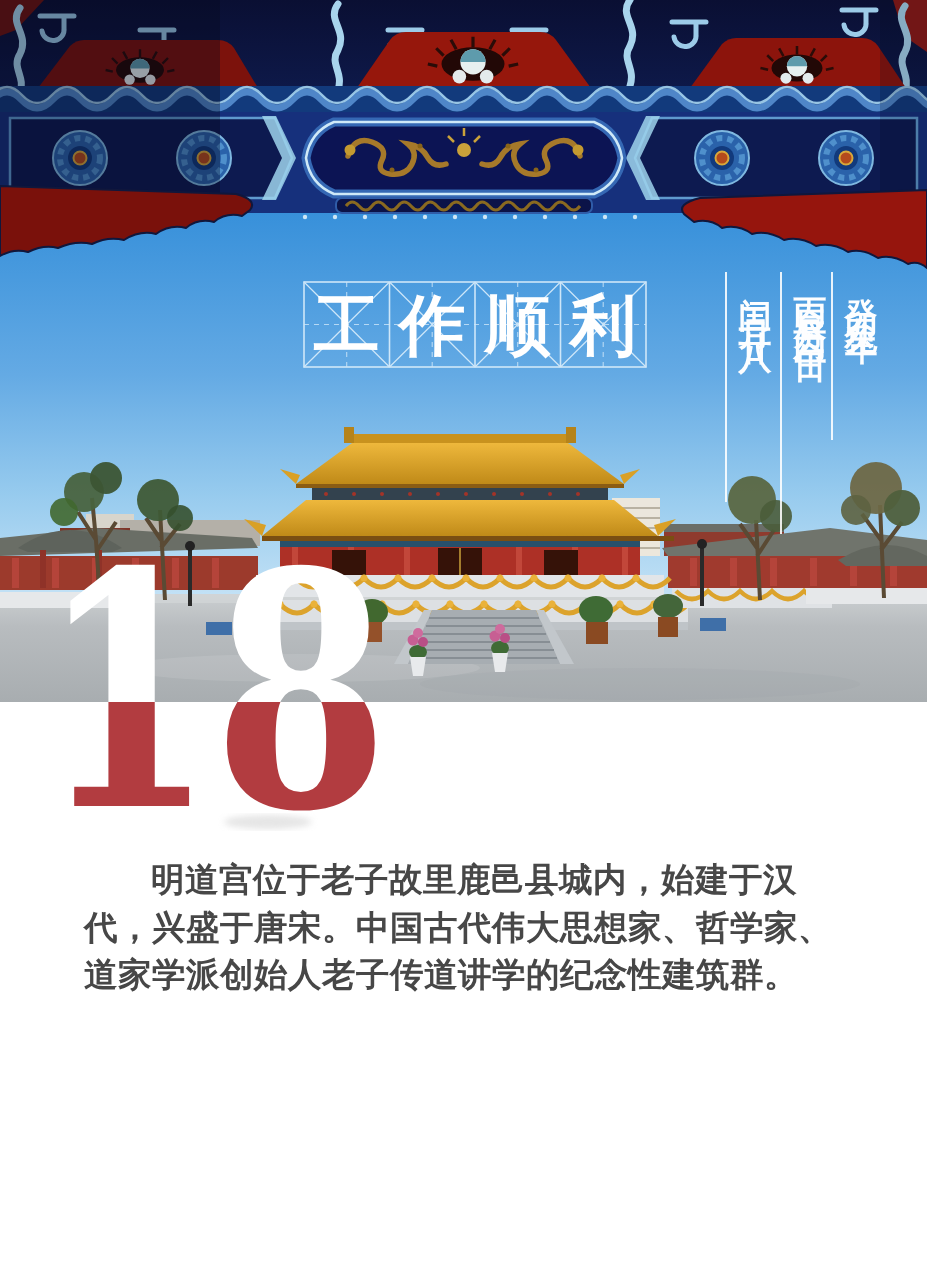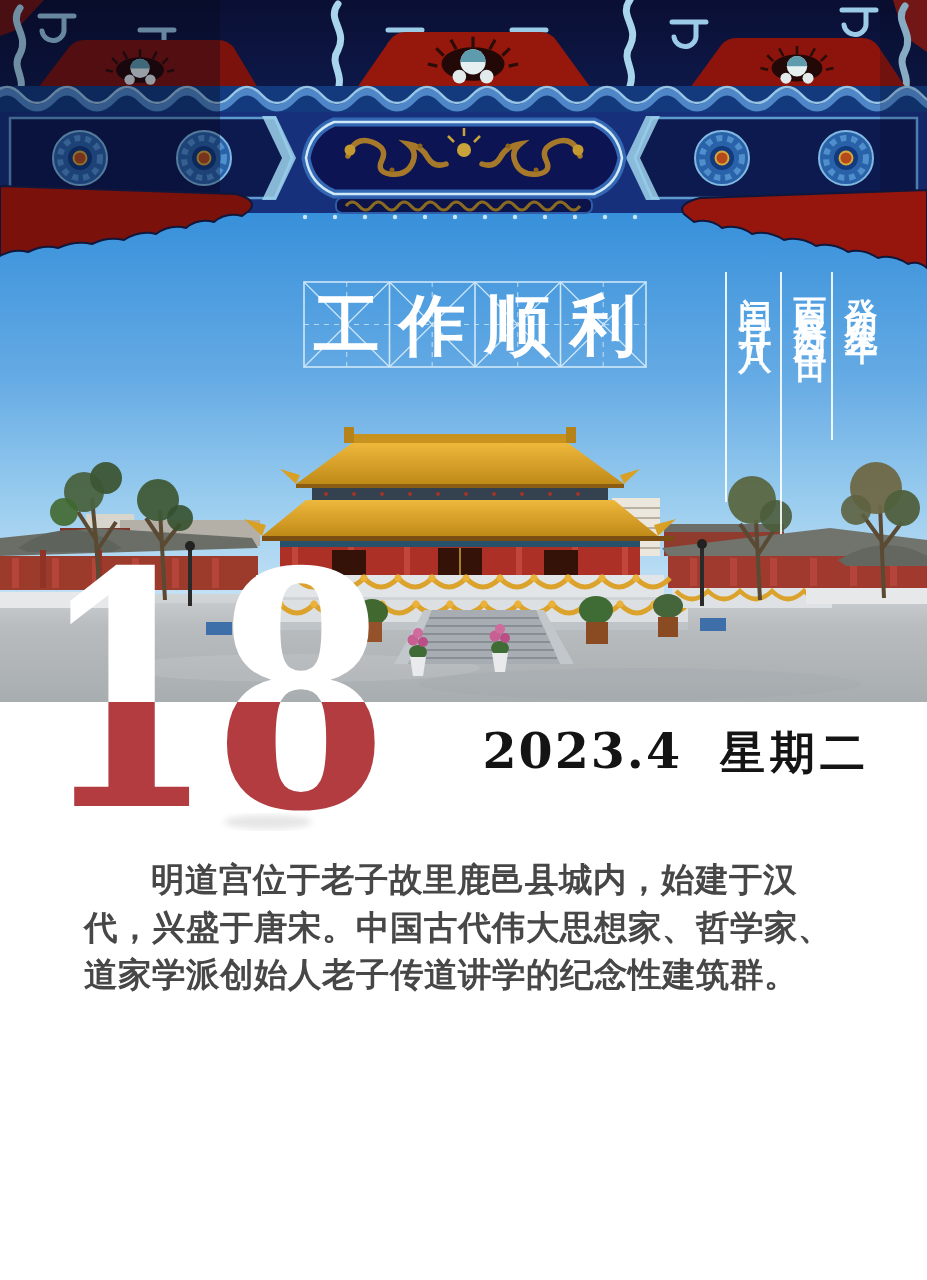--- a/index.html
+++ b/index.html
@@ -405,20 +405,16 @@
     </defs>
     <g clip-path="url(#clipTop)">
       <text transform="translate(214,806) scale(0.77,1)" text-anchor="middle" font-size="325" fill="#ffffff">18</text>
     </g>
     <g clip-path="url(#clipBottom)">
       <ellipse cx="268" cy="822" rx="44" ry="7" fill="#cccccc" opacity="0.5" filter="url(#soft)"></ellipse>
       <text transform="translate(214,806) scale(0.77,1)" text-anchor="middle" font-size="325" fill="#b23c40">18</text>
     </g>
   </svg>
 
-  <div class="date-row">
-    <span class="date-num">2023.4</span>
-    <span class="date-week">星期二</span>
-  </div>
 
   <p class="desc">明道宫位于老子故里鹿邑县城内，始建于汉代，兴盛于唐宋。中国古代伟大思想家、哲学家、道家学派创始人老子传道讲学的纪念性建筑群。</p>
 
 </div>
 
 </body></html>

